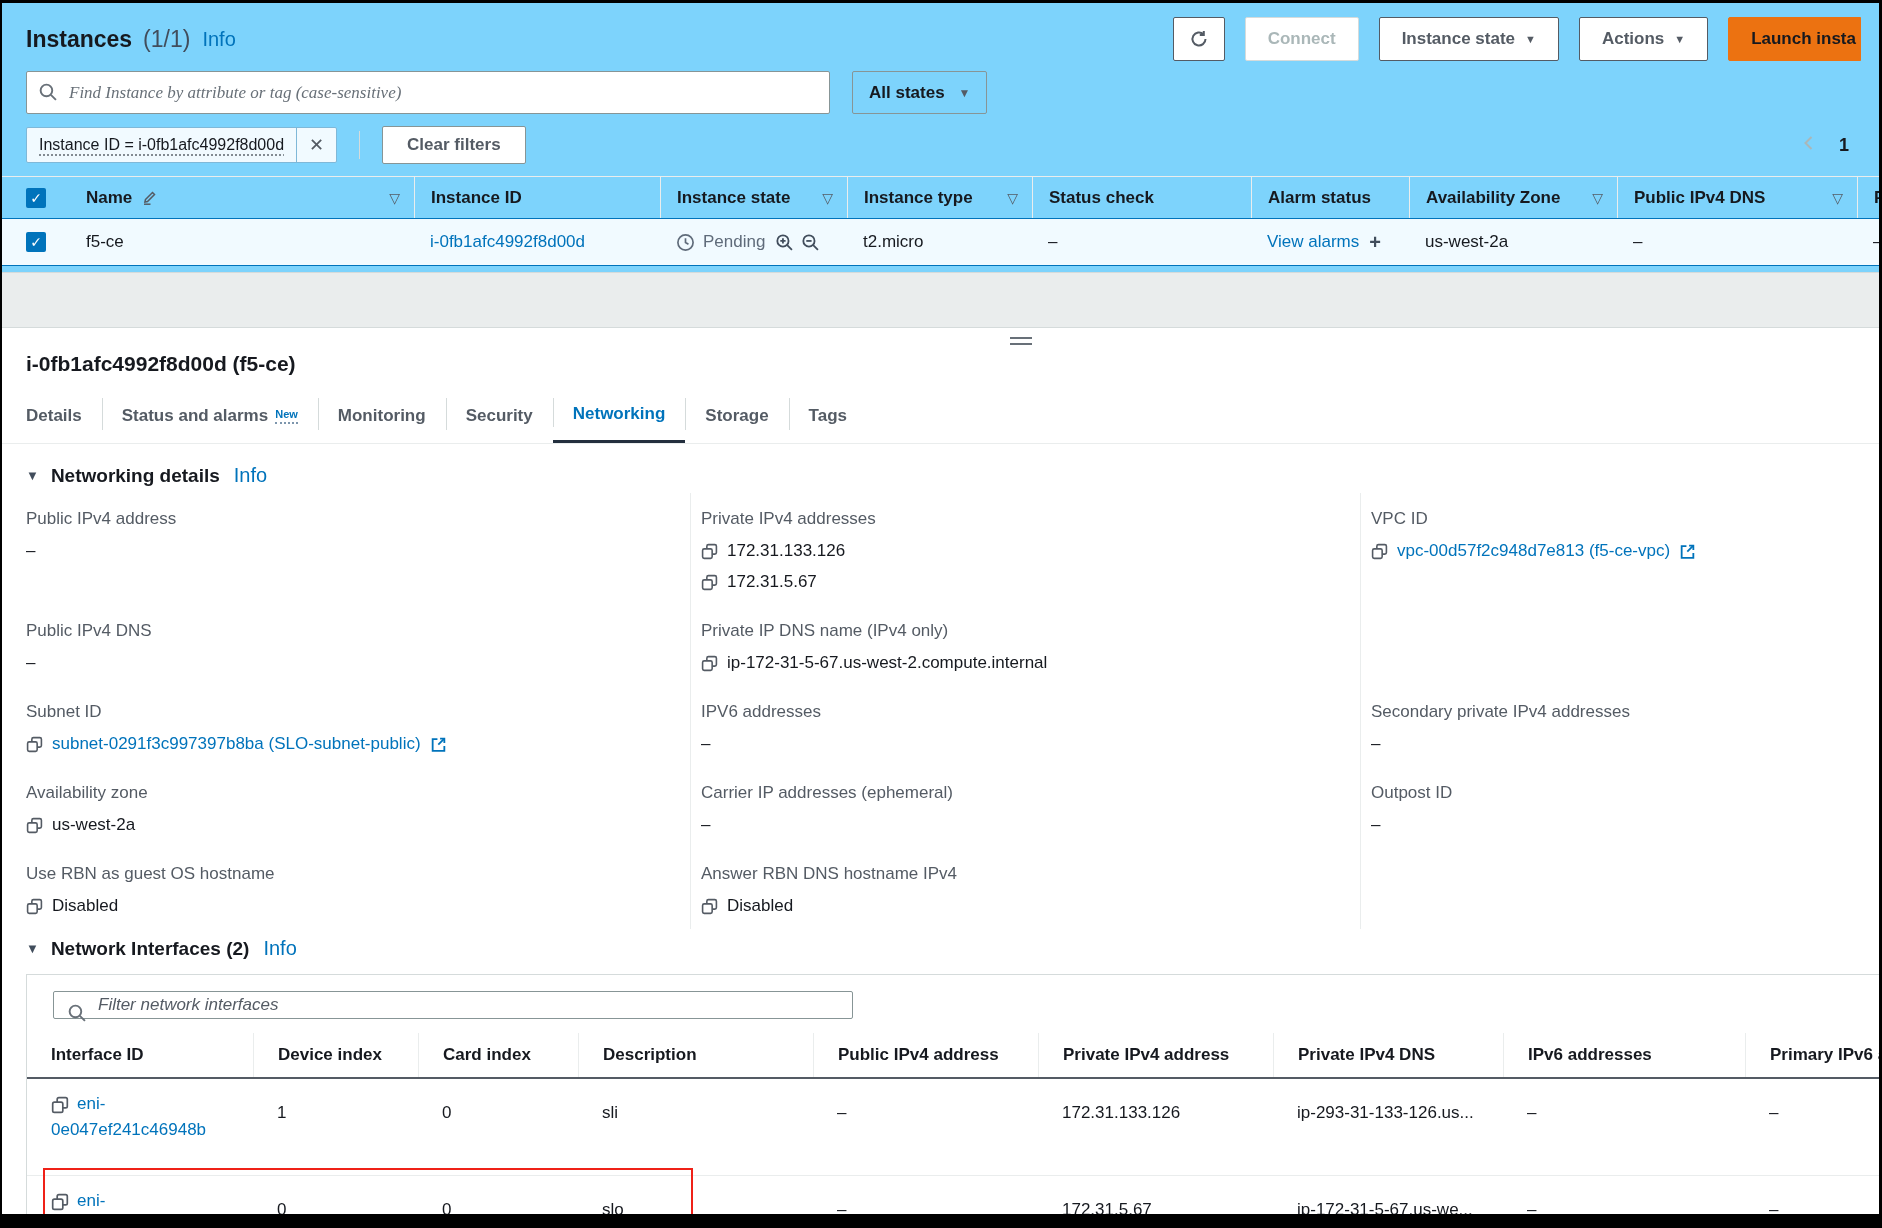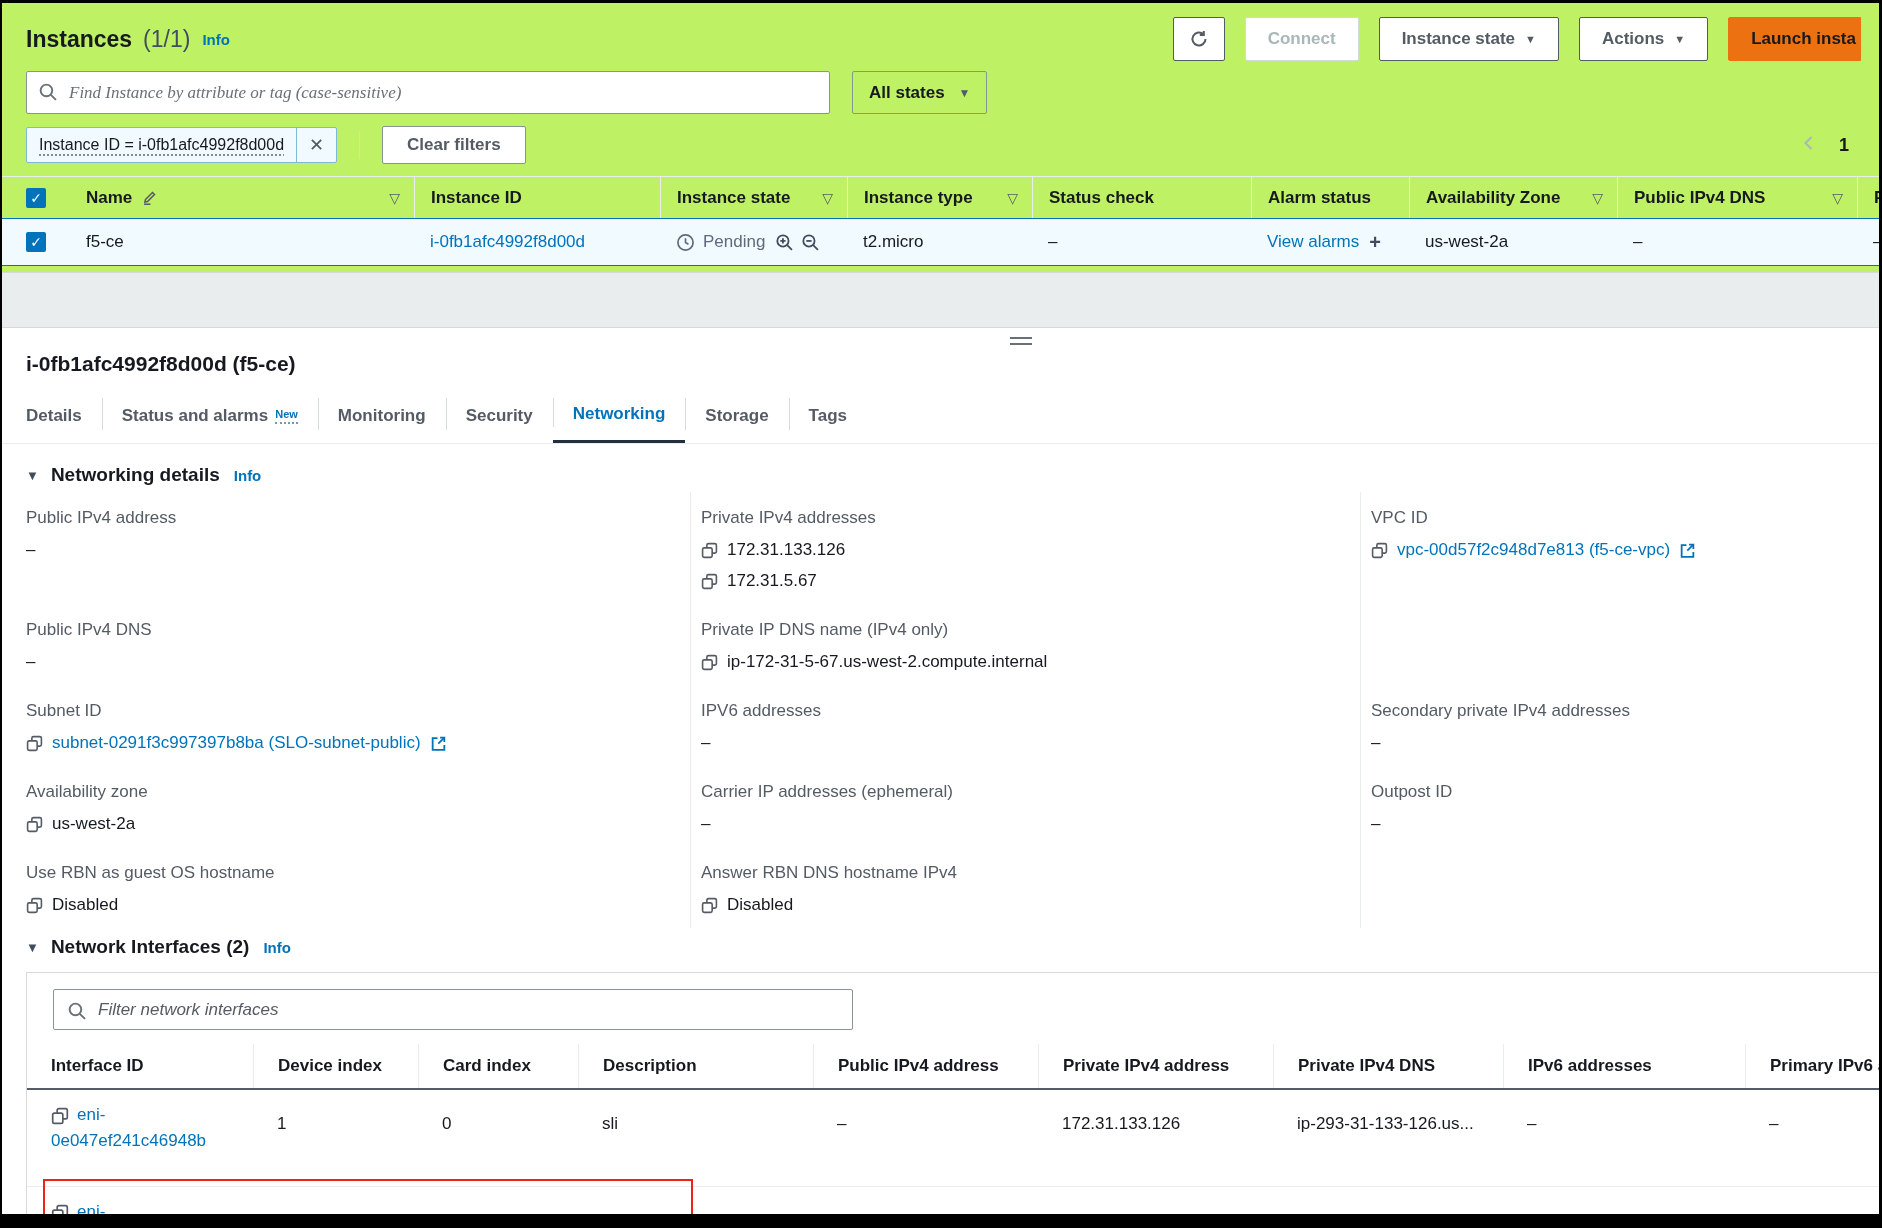--- a/index.html
+++ b/index.html
@@ -1,25 +1,25 @@
 <!DOCTYPE html>
 <html><head>
 <meta charset="utf-8">
 <style>
   * { box-sizing: border-box; margin: 0; padding: 0; }
   html,body { width:1882px; height:1228px; overflow:hidden; background:#000; }
   body { font-family:"Liberation Sans","DejaVu Sans",sans-serif; font-size:17px; color:#16191f; }
-  .screen { position:absolute; top:3px; left:2px; width:1877px; height:1211px; background:#bef264; overflow:hidden; }
+  .screen { position:absolute; top:3px; left:2px; width:1877px; height:1211px; background:#7dd3fc; overflow:hidden; }
 
   
   .top { padding:0 24px; }
   .title-row { display:flex; align-items:center; margin-top:14px; height:44px; }
   .page-title { font-size:23px; font-weight:700; }
   .page-count { font-size:23px; font-weight:400; color:#414d5c; margin-left:11px; }
-  .info-link { color:#0073bb; font-size:15px; font-weight:700; margin-left:12px; cursor:pointer; }
+  .info-link { color:#0073bb; font-size:20px; font-weight:400; margin-left:12px; cursor:pointer; }
   .toolbar { margin-left:auto; display:flex; align-items:stretch; gap:20px; height:44px; margin-right:-6px;padding-left:48px; }
   .btn { display:flex; align-items:center; gap:10px; border:1px solid #545b64; border-radius:2px;
          background:#fff; color:#545b64; font-weight:700; font-size:17px; padding:0 22px; cursor:pointer; }
   .btn.icon-only { padding:0 16px; }
   .btn.disabled { border-color:#d5dbdb; color:#aab7b8; cursor:default; }
   .btn .caret { font-size:11px; color:#545b64; }
   .btn.primary { background:#ec7211; border-color:#ec7211; color:#16191f; padding-right:4px; border-radius:2px 0 0 2px; }
 
   .search-row { display:flex; gap:22px; margin-top:10px; }
   .search-box { position:relative; width:804px; height:43px;font-family:Liberation Serif, serif; }
@@ -83,21 +83,21 @@
   .ng-cell { padding:16px 20px 10px 24px; }
   .ng-cell.mid, .ng-cell.right { border-left:1px solid #eaeded; padding-left:10px; }
   .f-label { color:#545b64; margin-bottom:9px; }
   .f-value { display:flex; align-items:center; gap:9px; min-height:26px; color:#16191f; }
   .f-value + .f-value { margin-top:5px; }
   .dash { color:#16191f; }
 
   
   .ni-container { margin:14px 0 0 24px; width:1853px; border:1px solid #d5dbdb; border-right:none; background:#fff; }
   .ni-filter-wrap { padding:16px 0 14px 26px; }
-  .ni-filter { position:relative; width:800px; height:41px; }
+  .ni-filter { position:relative; width:800px; height:28px; }
   .ni-filter input { width:100%; height:100%; border:1px solid #879596; border-radius:2px; padding:0 12px 0 44px; font-size:17px; font-family:inherit; outline:none; }
   .ni-filter input::placeholder { font-style:italic; color:#545b64; }
   .ni-filter .search-glyph { top:12px; left:14px; }
   .ni-row { display:flex; align-items:stretch; }
   .ni-head { height:46px; border-bottom:2px solid #545b64; font-weight:700; }
   .ni-cell { flex:none; display:flex; align-items:center; padding-left:24px; overflow:hidden; white-space:nowrap; }
   .ni-head .ni-cell + .ni-cell { border-left:1px solid #eaeded; }
   .n-if { width:226px; } .n-dev { width:165px; } .n-card { width:160px; } .n-desc { width:235px; }
   .n-pub { width:225px; } .n-priv { width:235px; } .n-dns { width:230px; } .n-v6 { width:242px; }
   .n-last { flex:1 1 auto; min-width:0; }

